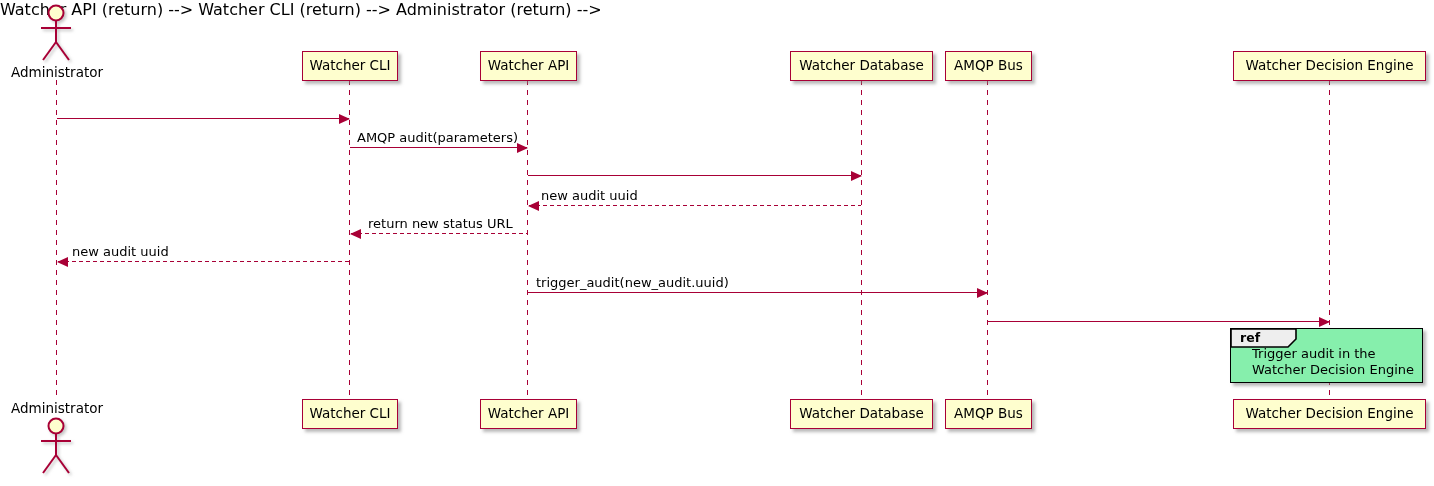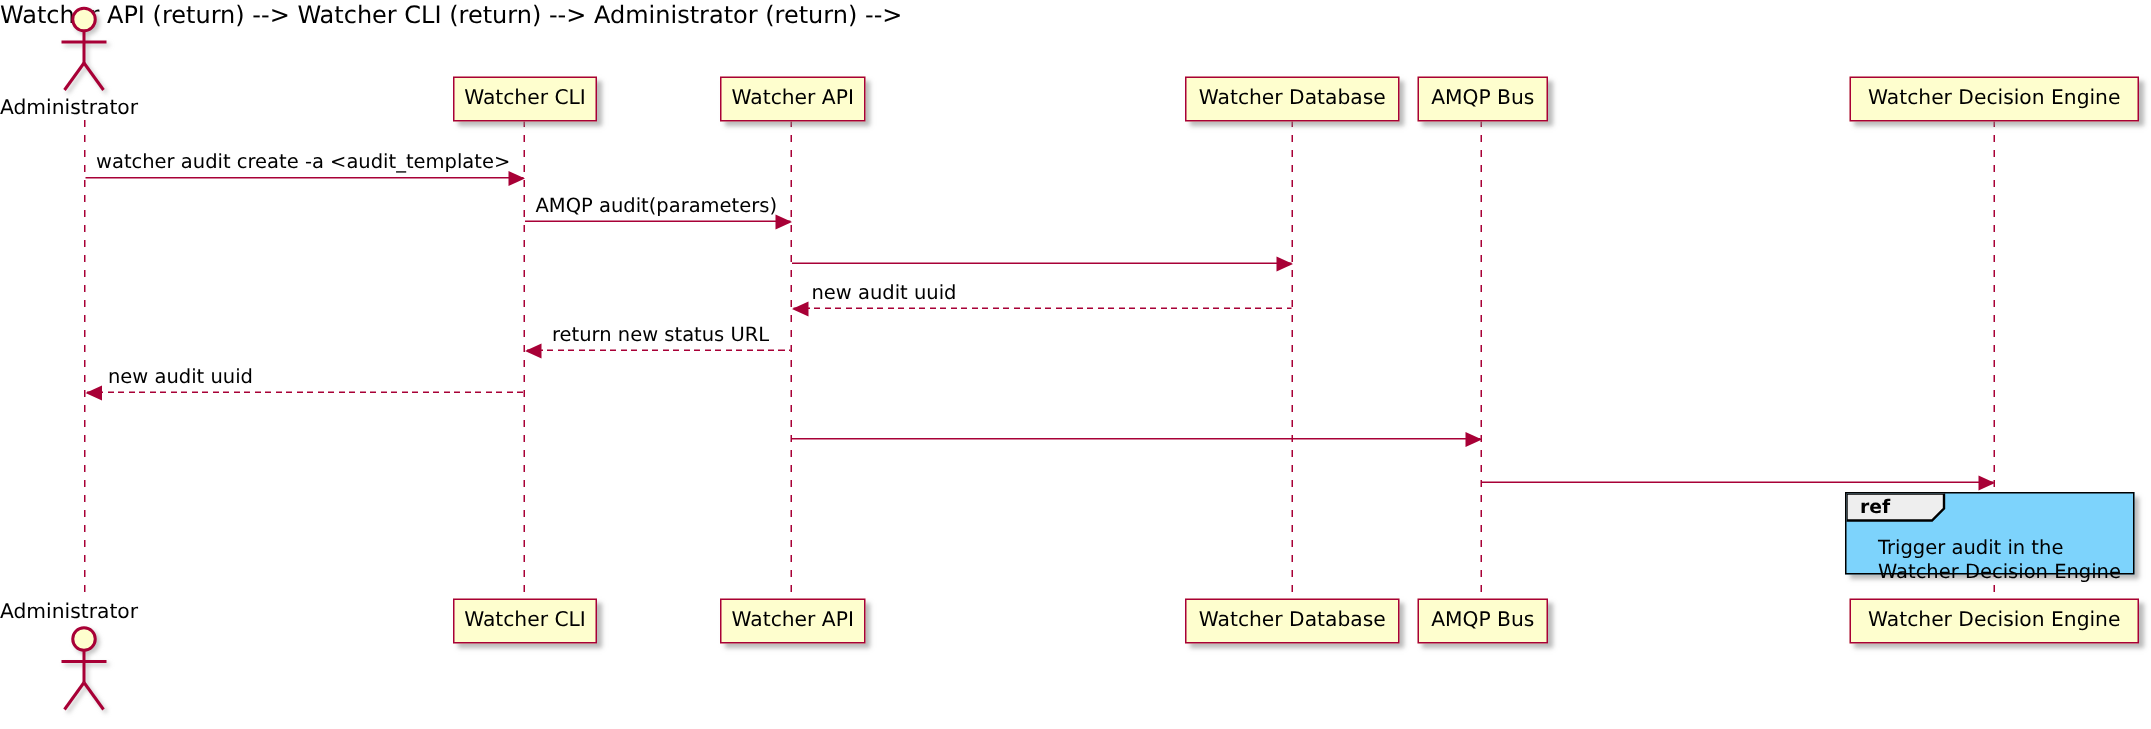--- a/index.html
+++ b/index.html
@@ -14,45 +14,45 @@
   }
   
   .pbox{
     position:absolute;height:30px;box-sizing:border-box;
     background:#FEFECE;border:1.5px solid #A80036;
     box-shadow:3px 3px 3px rgba(130,130,130,.55);
     font-size:13.5px;line-height:26px;text-align:center;white-space:nowrap;
   }
   
   .actor-label{
-    position:absolute;width:114px;left:0;
+    position:absolute;width:114px;left:0;text-align:center;
     font-size:13.5px;height:16px;line-height:16px;white-space:nowrap;
   }
   .actor-svg{position:absolute;left:36px;width:40px;height:62px;
     filter:drop-shadow(2.5px 2.5px 1.5px rgba(140,140,140,.5));}
   
   .msg-label{
     position:absolute;font-size:13px;height:16px;line-height:16px;white-space:nowrap;
   }
   .msg-line{position:absolute;height:1.4px;}
   .msg-line.solid{background:#A80036;}
   .msg-line.dashed{background:repeating-linear-gradient(to right,#A80036 0 4px,transparent 4px 7px);}
   .arr{position:absolute;width:0;height:0;border-top:5px solid transparent;border-bottom:5px solid transparent;}
   .arr.right{border-left:11px solid #A80036;}
   .arr.left{border-right:11px solid #A80036;}
   
   .ref-box{
-    position:absolute;box-sizing:border-box;background:#7dd3fc;border:1.6px solid #000;
+    position:absolute;box-sizing:border-box;background:#86efac;border:1.6px solid #000;
     box-shadow:3px 3px 3px rgba(130,130,130,.55);
   }
   .ref-tab{position:absolute;left:-0.5px;top:-0.5px;}
   .ref-keyword{
     position:absolute;left:9px;top:0px;font-size:12.5px;font-weight:bold;line-height:17px;
   }
-  .ref-body{position:absolute;left:21px;top:17px;font-size:13px;line-height:15.5px;white-space:nowrap;margin-top:12px;}
+  .ref-body{position:absolute;left:21px;top:17px;font-size:13px;line-height:15.5px;white-space:nowrap;}
 </style>
 </head>
 <body>
 
 <div class="canvas">
 
   
   <div class="lifeline" style="left:56px"></div>
   <div class="lifeline" style="left:349px"></div>
   <div class="lifeline" style="left:527px"></div>
@@ -88,21 +88,20 @@
   <div class="pbox" style="left:1233px;top:51px;width:193px">Watcher Decision Engine</div>
 
   
   <div class="pbox" style="left:302px;top:399px;width:96px">Watcher CLI</div>
   <div class="pbox" style="left:480px;top:399px;width:97px">Watcher API</div>
   <div class="pbox" style="left:790px;top:399px;width:143px">Watcher Database</div>
   <div class="pbox" style="left:945px;top:399px;width:87px">AMQP Bus</div>
   <div class="pbox" style="left:1233px;top:399px;width:193px">Watcher Decision Engine</div>
 
   
-  <div class="msg-label" style="left:64px;top:101px">watcher audit create -a &lt;audit_template&gt;</div>
   <div class="msg-line solid" style="left:57px;top:118px;width:292px"></div>
   <div class="arr right" style="left:339px;top:114px"></div>
 
   
   <div class="msg-label" style="left:357px;top:130px">AMQP audit(parameters)</div>
   <div class="msg-line solid" style="left:350px;top:147px;width:177px"></div>
   <div class="arr right" style="left:517px;top:143px"></div>
 
   
   <div class="msg-line solid" style="left:528px;top:175px;width:333px"></div>
@@ -117,20 +116,21 @@
   <div class="msg-label" style="left:368px;top:216px">return new status URL</div>
   <div class="msg-line dashed" style="left:351px;top:233px;width:176px"></div>
   <div class="arr left" style="left:350px;top:229px"></div>
 
    Administrator (return) --&gt;
   <div class="msg-label" style="left:72px;top:244px">new audit uuid</div>
   <div class="msg-line dashed" style="left:58px;top:261px;width:291px"></div>
   <div class="arr left" style="left:57px;top:257px"></div>
 
   
+  <div class="msg-label" style="left:536px;top:275px">trigger_audit(new_audit.uuid)</div>
   <div class="msg-line solid" style="left:528px;top:292px;width:459px"></div>
   <div class="arr right" style="left:977px;top:288px"></div>
 
   
   <div class="msg-line solid" style="left:988px;top:321px;width:341px"></div>
   <div class="arr right" style="left:1319px;top:317px"></div>
 
   
   <div class="ref-box" style="left:1230px;top:328px;width:193px;height:55px">
     <svg class="ref-tab" width="70" height="19" viewBox="0 0 70 19">

